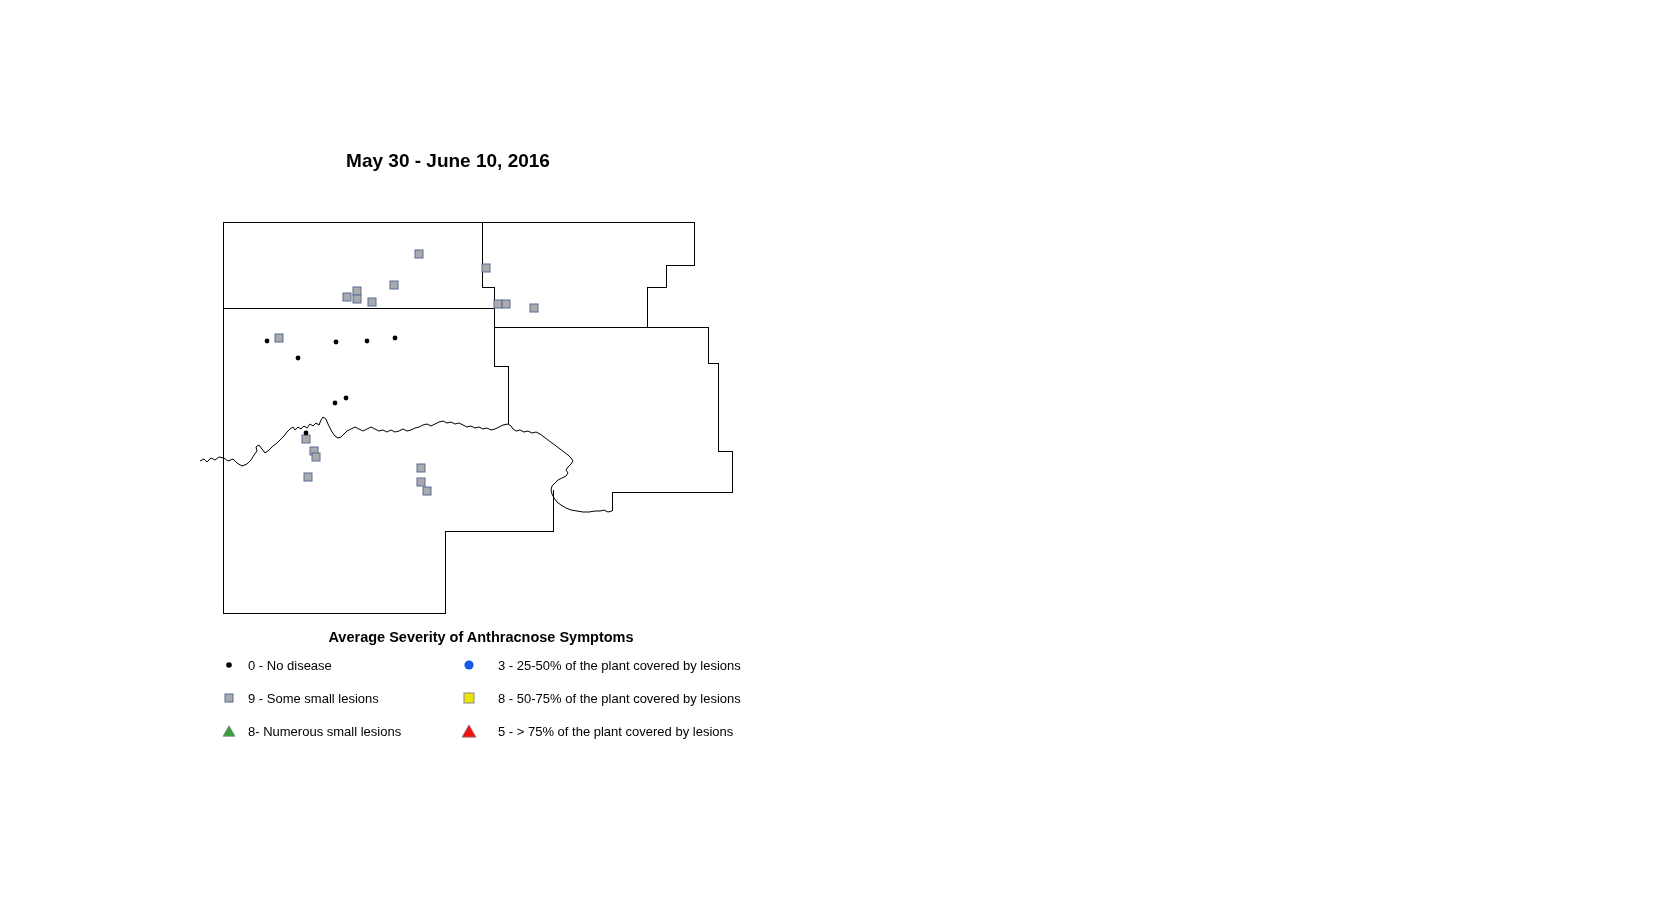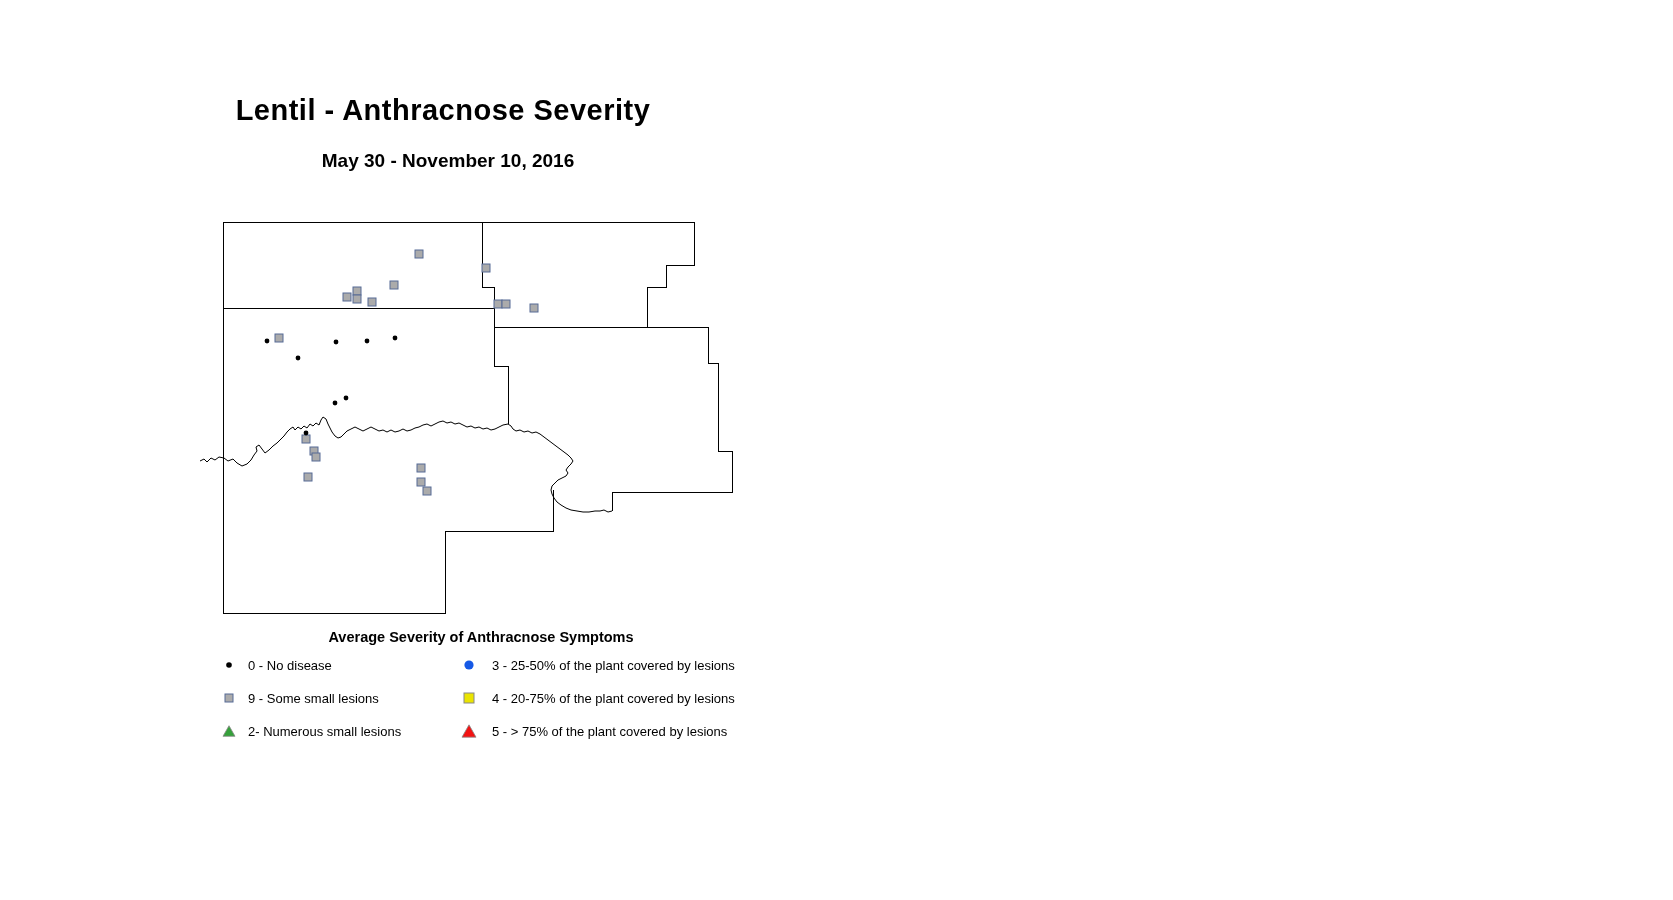--- a/index.html
+++ b/index.html
@@ -24,30 +24,29 @@
   .legend-title{
     position:absolute;top:629px;left:481px;transform:translateX(-50%);
     font-size:14.5px;font-weight:bold;color:#000000;white-space:nowrap;
   }
   .legend-col{position:absolute;display:flex;flex-direction:column;gap:13px;}
   #legend-col-left{left:220px;top:655px;}
   #legend-col-right{left:460px;top:655px;}
   .lrow{display:flex;align-items:center;height:20px;}
   .lrow .llabel{font-size:13px;color:#000;white-space:nowrap;}
   #legend-col-left .llabel{margin-left:10px;}
-  #legend-col-right .llabel{margin-left:14px;}
+  #legend-col-right .llabel{margin-left:20px;}
   .lmark{width:18px;height:16px;display:block;flex:0 0 18px;}
 </style>
 </head>
 <body>
 
 <div class="canvas">
 
-  <div class="map-title">Lentil - Anthracnose Severity</div>
-  <div class="map-subtitle">May 30 - November 10, 2016</div>
+  <div class="map-subtitle">May 30 - June 10, 2016</div>
 
   <svg class="maplayer" width="1673" height="900" viewBox="0 0 1673 900">
     <g>
       <path class="boundary crisp" d="M223 222 L223 613 L445 613 L445 531 L553 531 L553 490"></path>
       <path class="boundary crisp" d="M223 222 L694 222"></path>
       <path class="boundary crisp" d="M694 222 L694 265 L666 265 L666 287 L647 287 L647 327"></path>
       <path class="boundary crisp" d="M494 327 L708 327 L708 363 L718 363 L718 451 L732 451 L732 492 L612 492 L612 511"></path>
       <path class="boundary crisp" d="M482 222 L482 287 L494 287 L494 366 L508 366 L508 424"></path>
       <path class="boundary crisp" d="M223 308 L494 308"></path>
     </g>
@@ -93,35 +92,35 @@
       <div class="lrow">
         <svg class="lmark" width="18" height="16" viewBox="0 0 18 16">
           <rect x="5" y="4" width="8" height="8" fill="#ABABAB" stroke="#566B96" stroke-width="1"></rect>
         </svg>
         <span class="llabel">9 - Some small lesions</span>
       </div>
       <div class="lrow">
         <svg class="lmark" width="18" height="16" viewBox="0 0 18 16">
           <polygon points="9,2.7199999999999998 3,13.280000000000001 15,13.280000000000001" fill="#35A03A" stroke="#888888" stroke-width="0.8"></polygon>
         </svg>
-        <span class="llabel">2- Numerous small lesions</span>
+        <span class="llabel">8- Numerous small lesions</span>
       </div>
     </div>
   <div class="legend-col" id="legend-col-right">
       <div class="lrow">
         <svg class="lmark" width="18" height="16" viewBox="0 0 18 16">
           <circle cx="9" cy="8" r="4.6" fill="#1659E6"></circle>
         </svg>
         <span class="llabel">3 - 25-50% of the plant covered by lesions</span>
       </div>
       <div class="lrow">
         <svg class="lmark" width="18" height="16" viewBox="0 0 18 16">
           <rect x="4" y="3" width="10" height="10" fill="#EAE400" stroke="#888888" stroke-width="1"></rect>
         </svg>
-        <span class="llabel">4 - 20-75% of the plant covered by lesions</span>
+        <span class="llabel">8 - 50-75% of the plant covered by lesions</span>
       </div>
       <div class="lrow">
         <svg class="lmark" width="18" height="16" viewBox="0 0 18 16">
           <polygon points="9,1.8399999999999999 2,14.16 16,14.16" fill="#F21212" stroke="#888888" stroke-width="0.8"></polygon>
         </svg>
         <span class="llabel">5 - &gt; 75% of the plant covered by lesions</span>
       </div>
     </div>
 
 </div>

